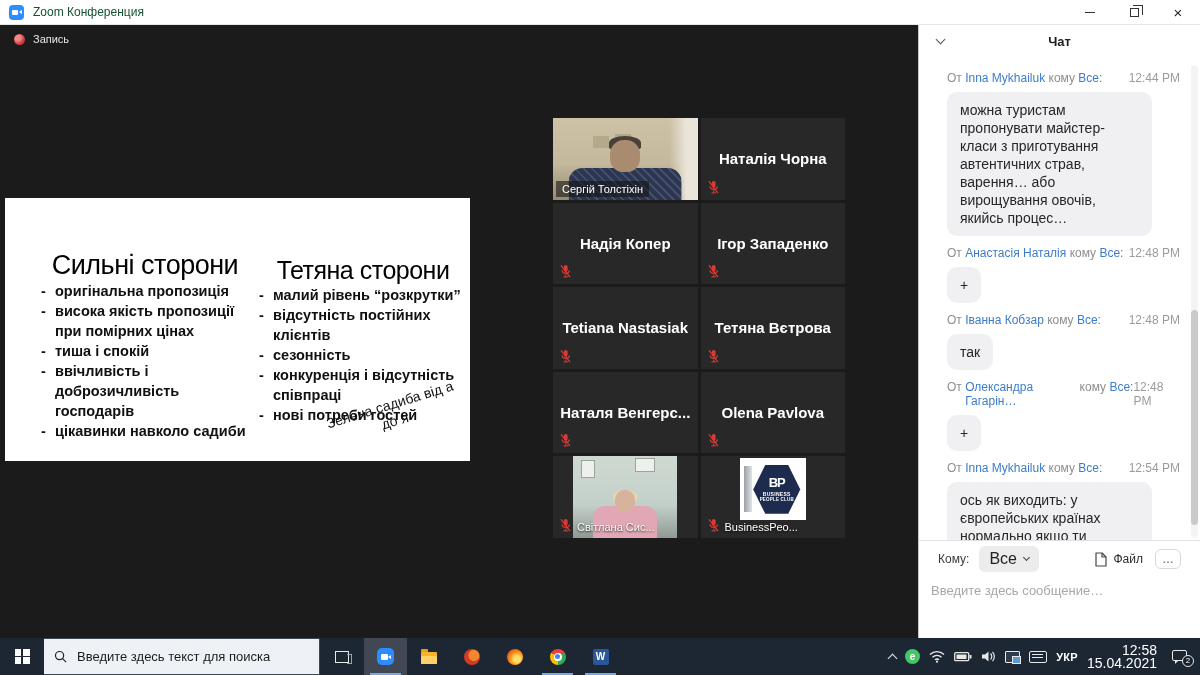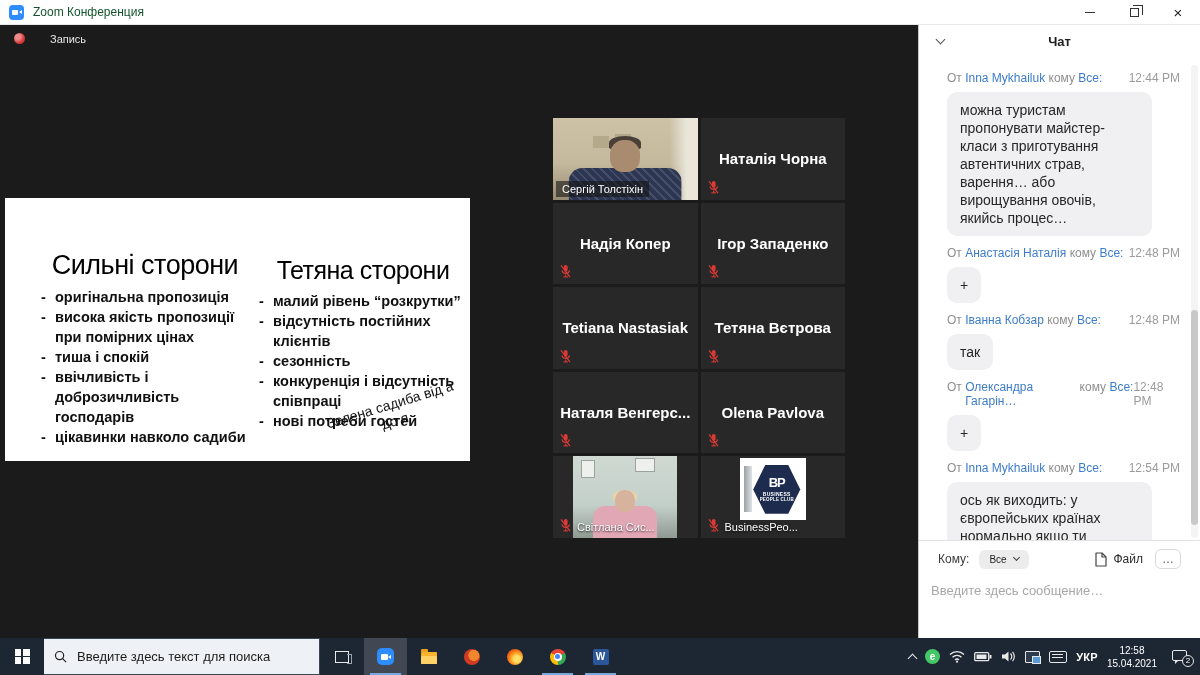--- a/index.html
+++ b/index.html
@@ -21,31 +21,31 @@
   .tb-btn { width:44px; height:100%; display:flex; align-items:center; justify-content:center;
     color:#222; cursor:default; }
   .min-glyph { width:10px; height:1px; background:#333; display:block; }
   .restore-glyph { width:9px; height:9px; border:1px solid #333; position:relative; background:#fff; display:block; }
   .restore-glyph::before { content:""; position:absolute; left:2px; top:-4px; width:9px; height:9px;
     border:1px solid #333; border-left:none; border-bottom:none; }
   .close-glyph { font-size:15px; line-height:1; color:#222; }
 
   
   .main { position:absolute; top:25px; left:0; width:918px; height:613px; background:#1b1b1b; }
-  .recording { position:absolute; top:8px; left:14px; display:flex; align-items:flex-start; gap:25px; }
+  .recording { position:absolute; top:8px; left:14px; display:flex; align-items:center; gap:8px; }
   .rec-dot { width:11px; height:11px; border-radius:50%;
     background:radial-gradient(circle at 35% 35%, #f08a8a 0 25%, #d53a3a 60%, #b92f2f 100%); }
   .rec-label { color:#e6e6e6; font-size:11px; }
 
   
   .slide { position:absolute; left:5px; top:173px; width:465px; height:263px; background:#fff; color:#000; }
   .slide-col { position:absolute; top:0; }
   .col-left  { left:34px;  width:212px; top:52px; }
   .col-right { left:252px; width:212px; top:58px; }
-  .slide-title { font-size:27px; text-align:center; letter-spacing:-0.5px; margin-bottom:6px; }
+  .slide-title { font-size:27px; text-align:center; letter-spacing:-0.5px; }
   .col-right .slide-title { font-size:25px; }
   .bullet { display:flex; font-size:14.5px; font-weight:bold; line-height:20px; color:#111; }
   .bullet .dash { width:16px; flex:0 0 16px; text-align:left; padding-left:2px; }
   .watermark { position:absolute; left:295px; top:198px; width:185px; text-align:center;
     font-size:14px; color:#111; transform:rotate(-17deg); line-height:17px; }
 
   
   .tiles { position:absolute; left:553px; top:93px; width:292px; height:420px;
     display:grid; grid-template-columns:1fr 1fr; grid-template-rows:repeat(5,1fr); gap:3px; }
   .tile { position:relative; background:#282828; overflow:hidden; }
@@ -109,21 +109,21 @@
   .msg-head .time { margin-left:auto; color:#9b9b9b; padding-right:6px; }
   .msg-head .seg { white-space:pre; }
   .bubble { display:inline-block; background:#f0f0f2; border-radius:10px; padding:9px 13px;
     font-size:14px; color:#262626; line-height:18px; max-width:205px; }
   .scroll-track { position:absolute; right:2px; top:40px; width:7px; bottom:100px; background:#f4f4f4; border-radius:4px; }
   .scroll-thumb { position:absolute; right:2px; top:285px; width:7px; height:215px; background:#c9c9c9; border-radius:4px; }
   .chat-footer { position:absolute; left:0; right:0; bottom:0; height:98px; border-top:1px solid #e2e2e2; }
   .to-row { display:flex; align-items:center; height:36px; padding:0 19px; }
   .to-label { font-size:12px; color:#3c3c3c; }
   .to-pill { display:flex; align-items:center; gap:7px; background:#ececec; border-radius:6px;
-    padding:4px 10px; margin-left:10px; font-size:10px; color:#222; cursor:pointer; }
+    padding:4px 10px; margin-left:10px; font-size:16px; color:#222; cursor:pointer; }
   .to-pill .chev { width:5px; height:5px; transform:rotate(45deg); margin-top:-3px; border-color:#444; }
   .file-btn { margin-left:auto; display:flex; align-items:center; gap:6px; font-size:12px; color:#2b2b2b; cursor:pointer; }
   .more-btn { margin-left:12px; border:1px solid #d9d9d9; border-radius:6px; width:26px; height:20px;
     display:flex; align-items:center; justify-content:center; font-size:12px; color:#555; line-height:0; cursor:pointer; }
   .input-row { padding:4px 12px; }
   .input-row input { width:100%; border:none; outline:none; font-size:13px; color:#333;
     font-family:"Liberation Sans", sans-serif; }
   .input-row input::placeholder { color:#a8a8a8; }
 
   
@@ -174,21 +174,21 @@
     align-items:center; justify-content:center; font-size:10px; font-weight:bold; cursor:pointer; }
   .tray svg { cursor:pointer; }
   .ic-monitor { width:15px; height:12px; border:1.4px solid #e8e8e8; border-radius:1px; position:relative;
     background:#2d3b4d; cursor:pointer; }
   .ic-monitor::after { content:""; position:absolute; right:-2px; bottom:-2px; width:7px; height:6px;
     background:#5b9bd5; border:1px solid #e8e8e8; }
   .ic-keyboard { width:18px; height:12px; border:1.4px solid #e8e8e8; border-radius:2px; position:relative; cursor:pointer; }
   .ic-keyboard::before { content:""; position:absolute; left:2px; top:2px; width:11px; height:1.5px;
     background:#e8e8e8; box-shadow:0 3px 0 #e8e8e8; }
   .lang { font-size:11px; font-weight:bold; letter-spacing:.3px; cursor:pointer; }
-  .clock { text-align:center; font-size:10px; line-height:13px; cursor:pointer; }
+  .clock { text-align:right; font-size:14px; line-height:13px; cursor:pointer; }
   .notif { position:relative; width:20px; height:16px; margin-left:6px; cursor:pointer; }
   .notif .bubble-ic { position:absolute; left:0; top:1px; width:15px; height:11px; border:1.4px solid #e8e8e8;
     border-radius:2px; }
   .notif .bubble-ic::after { content:""; position:absolute; left:2px; bottom:-4px; width:0; height:0;
     border-top:4px solid #e8e8e8; border-right:4px solid transparent; }
   .notif .badge { position:absolute; right:-2px; bottom:-2px; width:12px; height:12px; border-radius:50%;
     background:#16202c; border:1px solid #e8e8e8; color:#fff; font-size:8px; display:flex;
     align-items:center; justify-content:center; }
 </style>
 </head>

